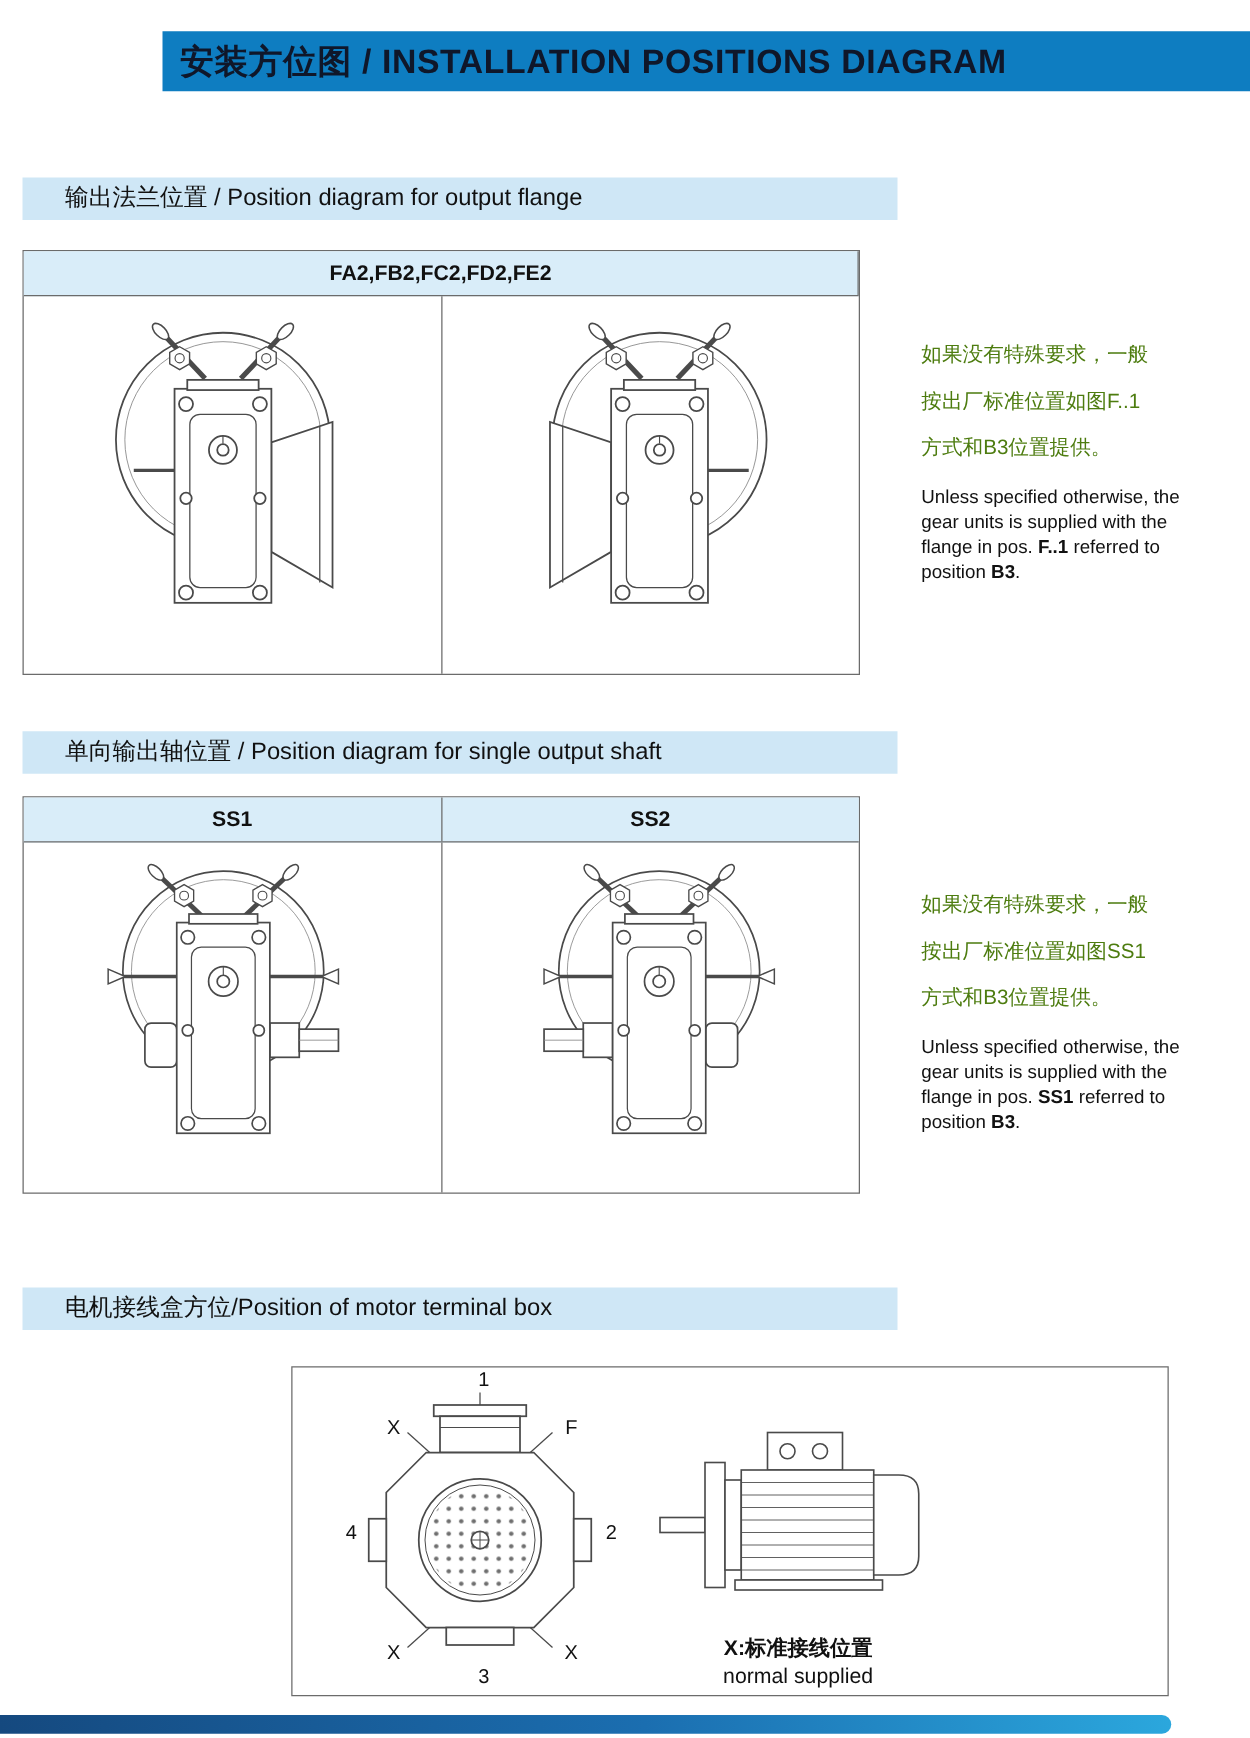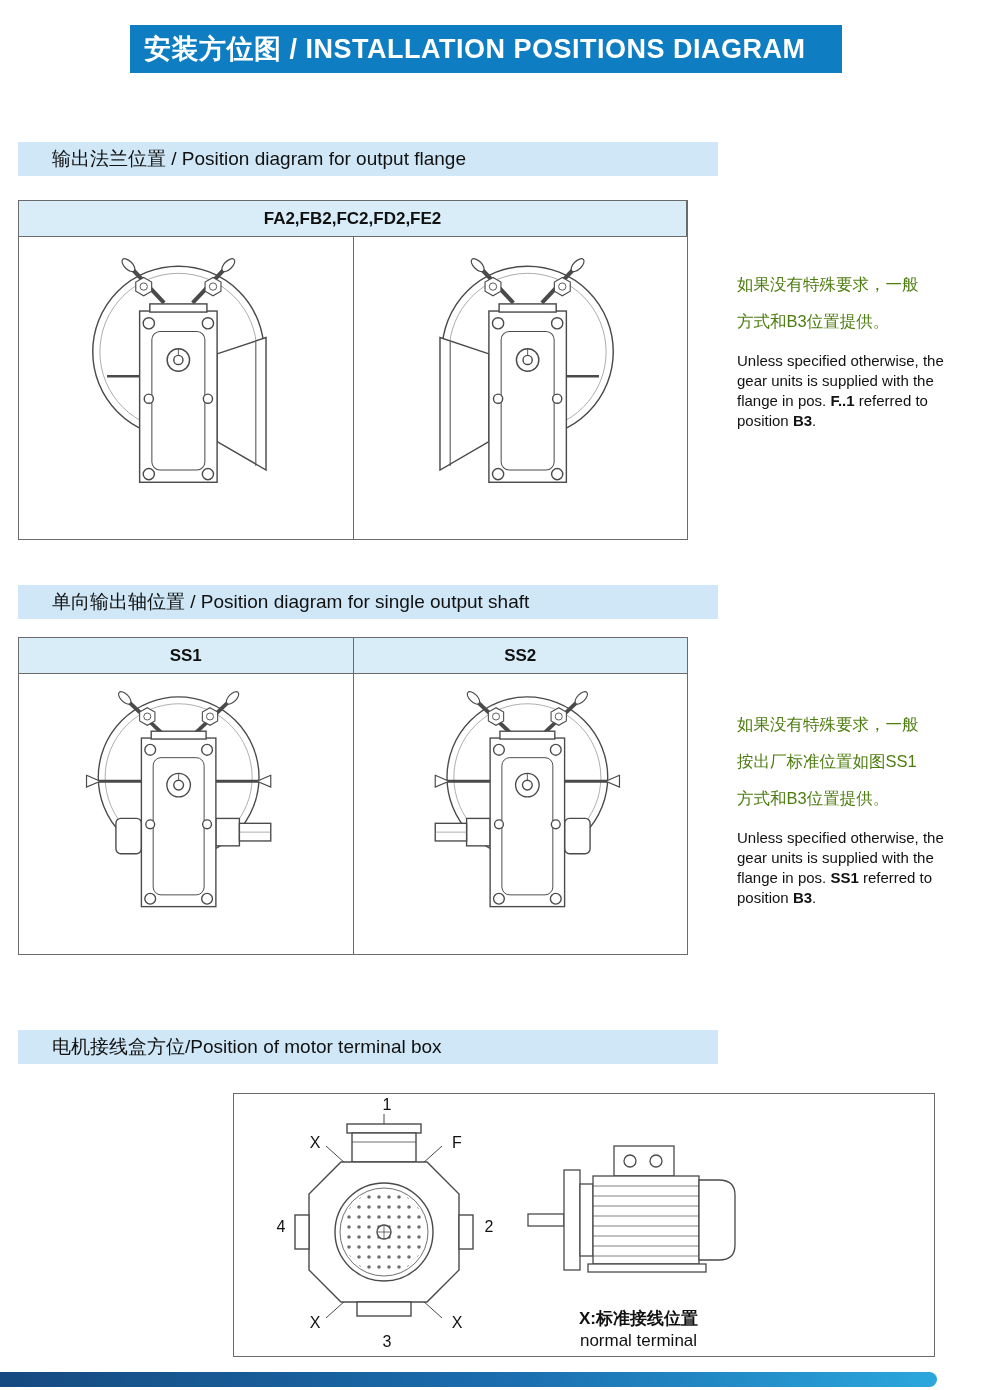--- a/index.html
+++ b/index.html
@@ -5,22 +5,22 @@
   * { margin:0; padding:0; box-sizing:border-box; }
   html,body { background:#fff; }
   body {
     width:1000px; height:1390px; position:relative;
     font-family:"Liberation Sans","DejaVu Sans",sans-serif;
     color:#1a1a1a; overflow:hidden;
   }
 
   
   .header-bar {
-    position:absolute; left:130px; top:25px; width:712px; height:48px;
-    background:#0e7dc1; color:#ffffff; font-size:27px; font-weight:bold;
+    position:absolute; left:130px; top:25px; width:870px; height:48px;
+    background:#0e7dc1; color:#0f172a; font-size:27px; font-weight:bold;
     line-height:48px; padding-left:14px; letter-spacing:0.5px;
     white-space:nowrap;
   }
 
   
   .section-heading {
     position:absolute; left:18px; width:700px; height:34px;
     background:#cfe7f6; font-size:19px; line-height:34px;
     padding-left:34px; color:#111; font-weight:500; white-space:nowrap;
   }
@@ -182,20 +182,21 @@
     <div class="cell">
       <svg width="255" height="265" viewBox="0 0 250 260">
         <use href="#gear-flange" xlink:href="#gear-flange" transform="translate(250,0) scale(-1,1)"></use>
       </svg>
     </div>
   </div>
 </div>
 
 <div class="note" id="note-flange">
   <div class="zh">如果没有特殊要求，一般</div>
+  <div class="zh">按出厂标准位置如图F..1</div>
   <div class="zh">方式和B3位置提供。</div>
   <div class="en"><span>Unless specified otherwise, the gear units is supplied with the flange in pos. </span><b>F..1</b><span> referred to position </span><b>B3</b><span>.</span></div>
 </div>
 
 <div class="section-heading" id="heading-shaft">
   <span>单向输出轴位置 / Position diagram for single output shaft</span>
 </div>
 
 <div class="diagram-table" id="table-shaft">
   <div class="table-head">
@@ -280,17 +281,17 @@
   <span class="motor-label" id="lbl-x-top">X</span>
   <span class="motor-label" id="lbl-f">F</span>
   <span class="motor-label" id="lbl-4">4</span>
   <span class="motor-label" id="lbl-2">2</span>
   <span class="motor-label" id="lbl-x-bl">X</span>
   <span class="motor-label" id="lbl-x-br">X</span>
   <span class="motor-label" id="lbl-3">3</span>
 
   <div class="motor-caption">
     <div class="c1">X:标准接线位置</div>
-    <div class="c2">normal terminal</div>
+    <div class="c2">normal supplied</div>
   </div>
 </div>
 
 <div class="footer-bar"></div>
 
 </body></html>

